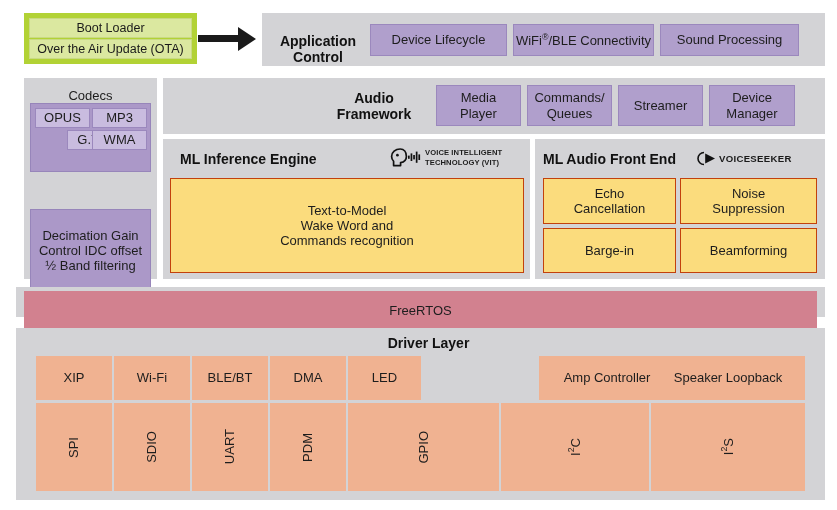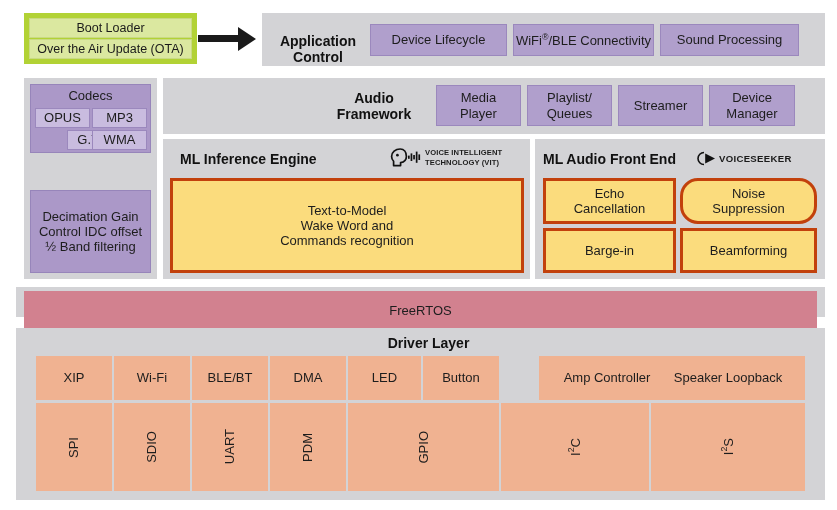--- a/index.html
+++ b/index.html
@@ -91,26 +91,27 @@
     background: #b09fcc;
     border: 1px solid #9b88bd;
   }
   .purple-light {
     background: #c9bcdf;
     border: 1px solid #9b88bd;
   }
   .purple-dark {
     background: #ab98c8;
     border: 1px solid #9785ba;
+    margin-top: 19px;
   }
 
   
   .yellow {
     background: #fbdc7d;
-    border: 3px solid #c2410c;
+    border: 1px solid #c2410c;
   }
 
   
   .orange {
     background: #f0b291;
     border: 1px solid #f0b291;
   }
 
   
   .rose {
@@ -212,21 +213,21 @@
   <div class="section-title" style="left:318px; top:86px; width:112px; height:40px; flex-direction:column;">
     <span>Audio</span>
     <span>Framework</span>
   </div>
 
   <div class="cell purple" style="left:436px; top:85px; width:85px; height:41px; flex-direction:column;">
     <span>Media</span>
     <span>Player</span>
   </div>
   <div class="cell purple" style="left:527px; top:85px; width:85px; height:41px; flex-direction:column;">
-    <span>Playlist/</span>
+    <span>Commands/</span>
     <span>Queues</span>
   </div>
   <div class="cell purple" style="left:618px; top:85px; width:85px; height:41px;">Streamer</div>
   <div class="cell purple" style="left:709px; top:85px; width:86px; height:41px; flex-direction:column;">
     <span>Device</span>
     <span>Manager</span>
   </div>
 
   <div class="panel" style="left:163px; top:139px; width:367px; height:140px;">
   </div>
@@ -265,41 +266,40 @@
       <path d="M7.0 1.5 A6.0 6.0 0 1 0 7.0 13.5" fill="none" stroke="#111" stroke-width="1.6" stroke-linecap="butt"></path>
       <path d="M8.2 2.6 L18.0 7.5 L8.2 12.4 Z" fill="#111"></path>
     </svg>
     <span class="vs-text">VOICESEEKER</span>
   </div>
 
   <div class="cell yellow" style="left:543px; top:178px; width:133px; height:46px; flex-direction:column;">
     <span>Echo</span>
     <span>Cancellation</span>
   </div>
-  <div class="cell yellow" style="left:680px; top:178px; width:137px; height:46px; flex-direction:column;border-radius:18px;">
+  <div class="cell yellow" style="left:680px; top:178px; width:137px; height:46px; flex-direction:column;">
     <span>Noise</span>
     <span>Suppression</span>
   </div>
   <div class="cell yellow" style="left:543px; top:228px; width:133px; height:45px;">Barge-in</div>
   <div class="cell yellow" style="left:680px; top:228px; width:137px; height:45px;">Beamforming</div>
 
   <div class="panel" style="left:16px; top:287px; width:809px; height:30px;">
   </div>
   <div class="cell rose" style="left:24px; top:291px; width:793px; height:39px;">FreeRTOS</div>
 
   <div class="panel" style="left:16px; top:328px; width:809px; height:172px;">
   </div>
   <div class="section-title" style="left:24px; top:333px; width:809px; height:20px;">Driver Layer</div>
 
   <div class="cell orange" style="left:36px; top:356px; width:76px; height:44px;">XIP</div>
   <div class="cell orange" style="left:114px; top:356px; width:76px; height:44px;">Wi-Fi</div>
   <div class="cell orange" style="left:192px; top:356px; width:76px; height:44px;">BLE/BT</div>
   <div class="cell orange" style="left:270px; top:356px; width:76px; height:44px;">DMA</div>
   <div class="cell orange" style="left:348px; top:356px; width:73px; height:44px;">LED</div>
-  <div class="cell orange" style="left:423px; top:356px; width:76px; height:44px;">Button</div>
   <div class="cell orange" style="left:501px; top:356px; width:136px; height:44px;margin-left:38px;">Amp Controller</div>
   <div class="cell orange" style="left:651px; top:356px; width:154px; height:44px;">Speaker Loopback</div>
 
   <div class="cell orange" style="left:36px; top:403px; width:76px; height:88px;">
     <span class="vert">SPI</span>
   </div>
   <div class="cell orange" style="left:114px; top:403px; width:76px; height:88px;">
     <span class="vert">SDIO</span>
   </div>
   <div class="cell orange" style="left:192px; top:403px; width:76px; height:88px;">

